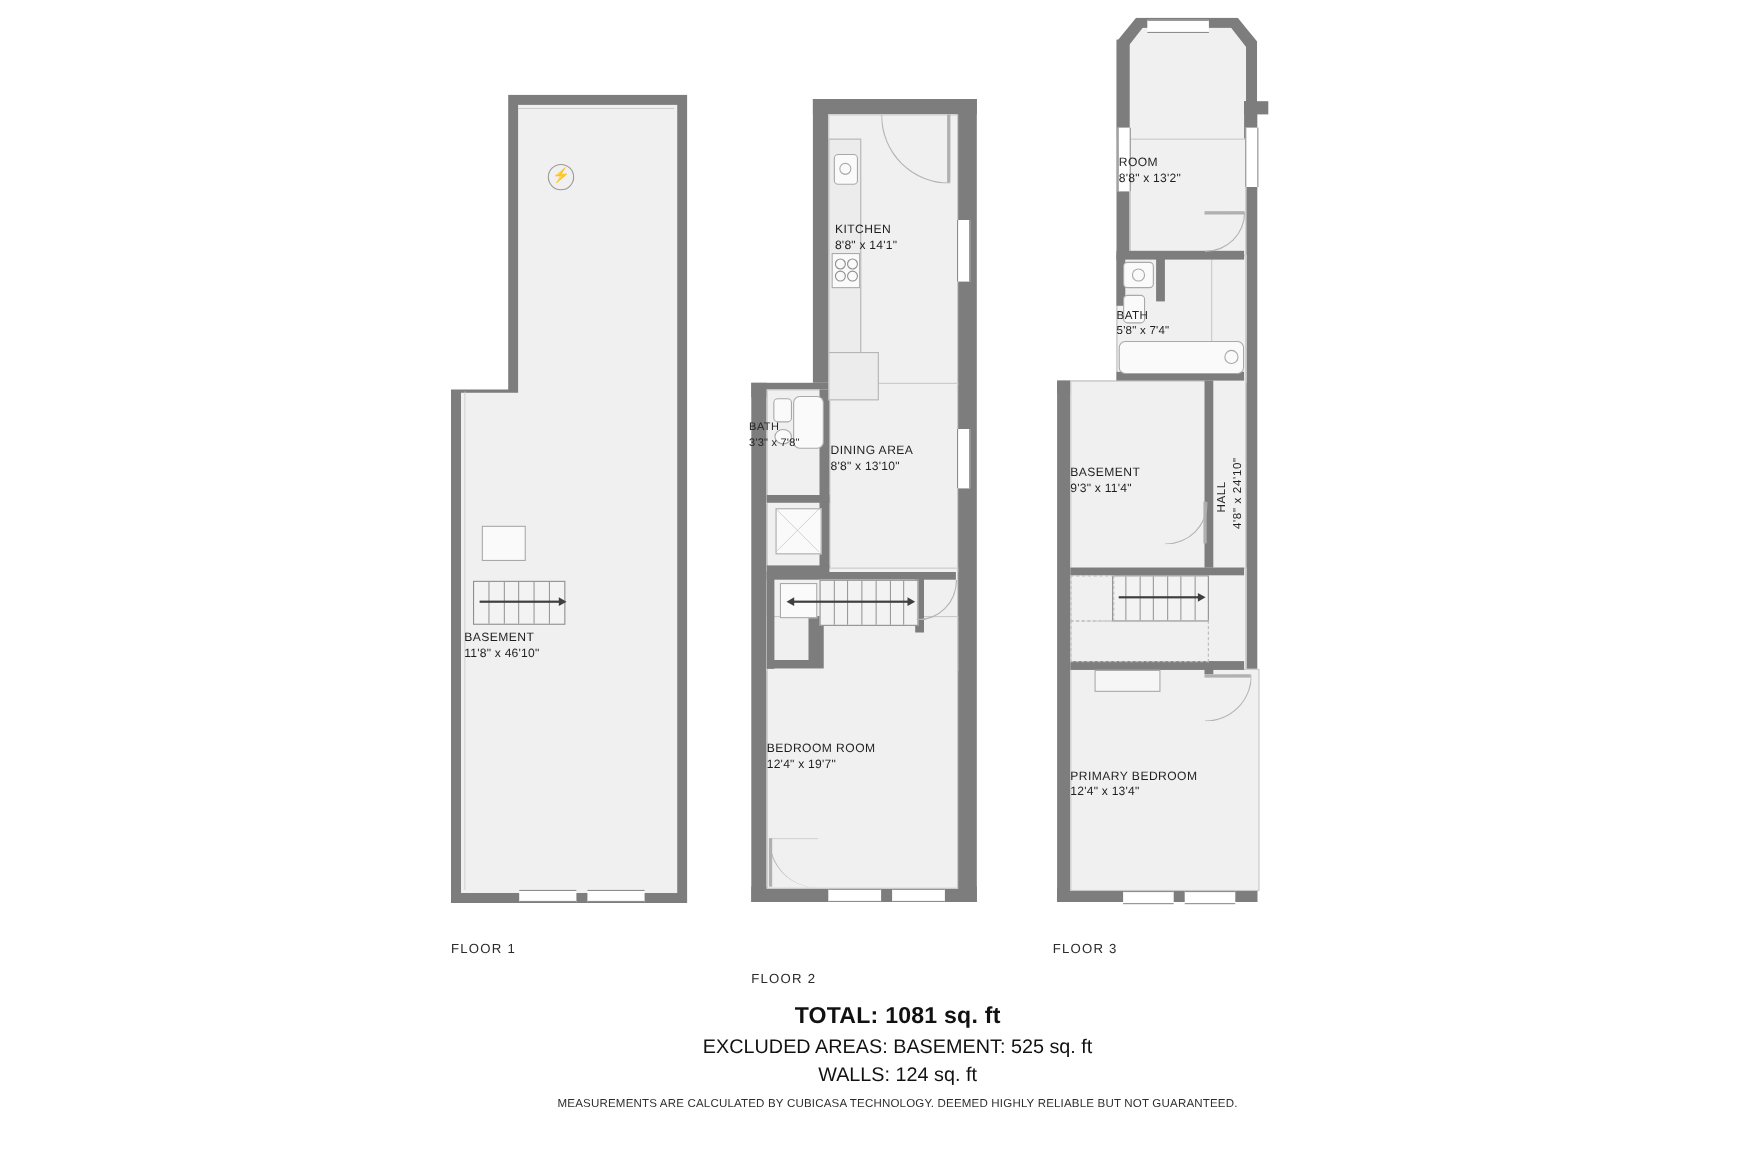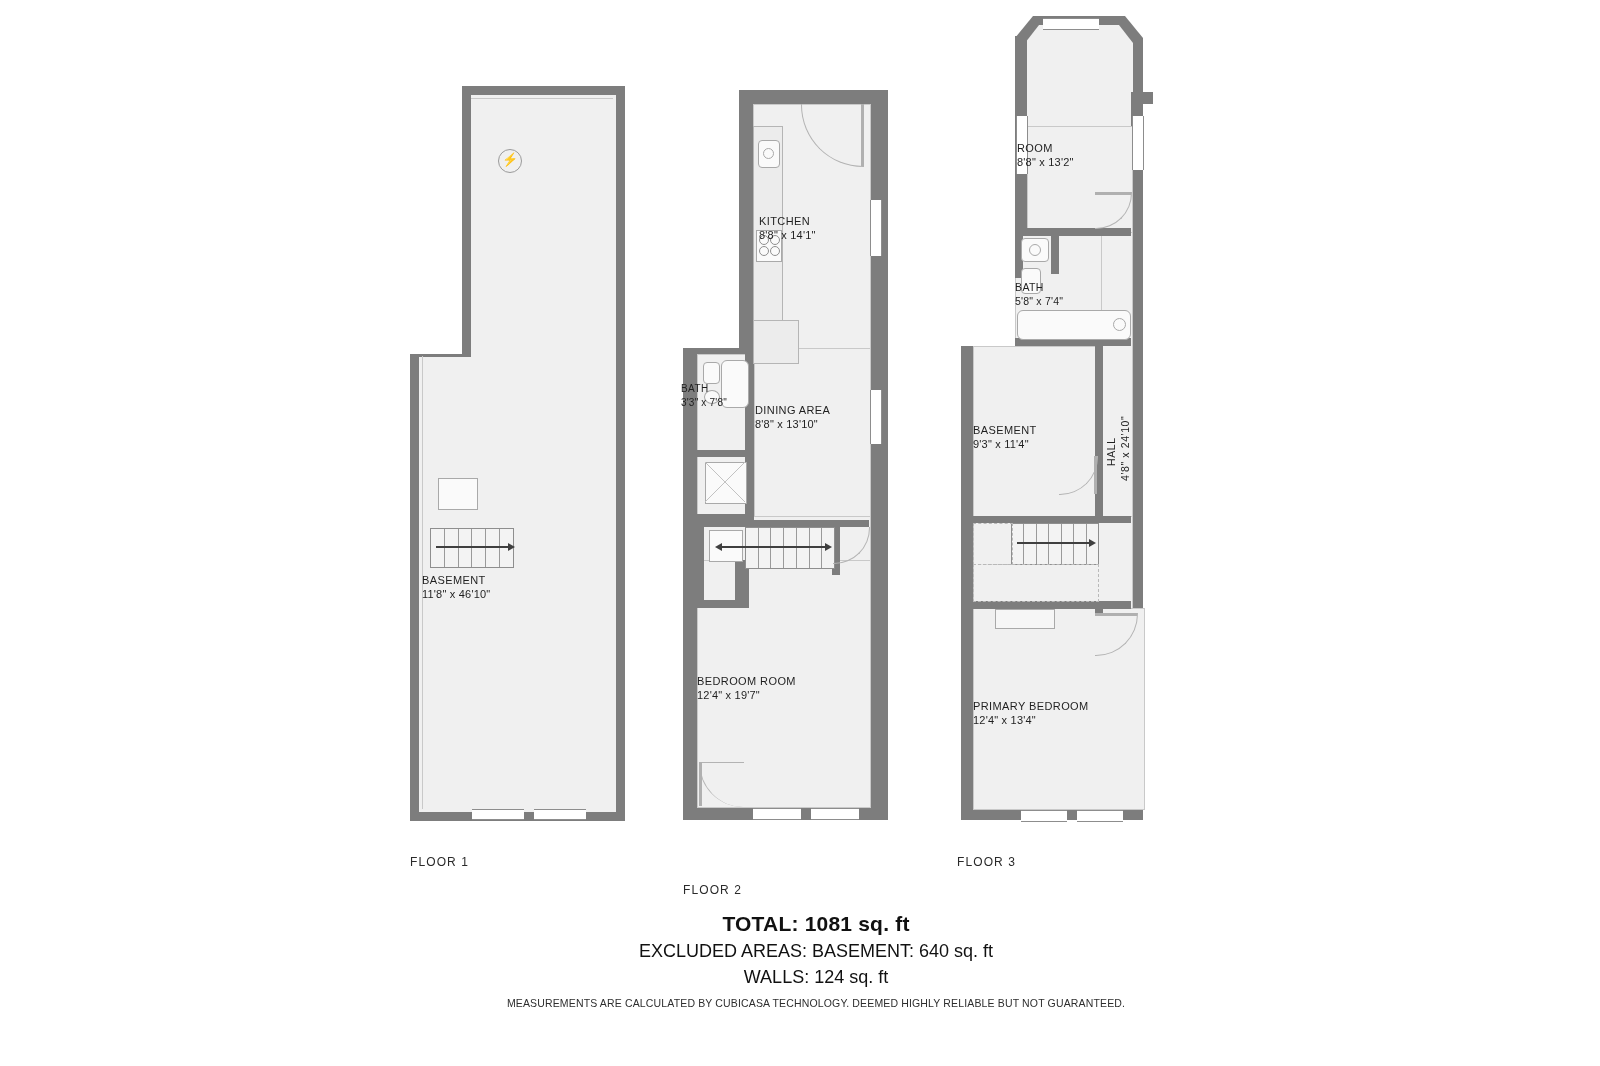--- a/index.html
+++ b/index.html
@@ -313,21 +313,21 @@
     <div class="door-swing" style="left:150px; top:437px; width:36px; height:36px; clip-path: inset(0 0 0 0); border-radius:0 0 36px 0; border-top:none; border-left:none;"></div>
 
     <div class="door-swing" style="left:16px; top:672px; width:44px; height:44px; clip-path: inset(0 0 0 0); border-radius:0 0 0 44px; border-bottom:none; border-right:none;"></div>
     <div class="door-leaf" style="left:16px; top:672px; width:3px; height:44px;"></div>
 
     <div class="window" style="left:70px; top:718px; width:48px; height:10px;"></div>
     <div class="window" style="left:128px; top:718px; width:48px; height:10px;"></div>
     <div class="window vert" style="left:187px; top:300px; width:10px; height:54px;"></div>
     <div class="window vert" style="left:187px; top:110px; width:10px; height:56px;"></div>
 
-    <div class="label" style="left:76px; top:124px; width:110px;">
+    <div class="label" style="left:76px; top:112px; width:110px;">
       <span>KITCHEN</span>
       <span class="dim">8'8" x 14'1"</span>
     </div>
     <div class="label" style="left:-2px; top:292px; width:88px; font-size:10px;">
       <span>BATH</span>
       <span class="dim" style="font-size:10px;">3'3" x 7'8"</span>
     </div>
     <div class="label" style="left:72px; top:313px; width:112px;">
       <span>DINING AREA</span>
       <span class="dim">8'8" x 13'10"</span>
@@ -424,19 +424,19 @@
     <div class="label" style="left:18px; top:683px; width:170px;">
       <span>PRIMARY BEDROOM</span>
       <span class="dim">12'4" x 13'4"</span>
     </div>
   </div>
 
   <div class="floor-caption" style="left:957px; top:855px;">FLOOR 3</div>
 
   <div class="summary" style="top:912px;">
     <div class="total">TOTAL: 1081 sq. ft</div>
-    <div class="line">EXCLUDED AREAS: BASEMENT: 640 sq. ft</div>
+    <div class="line">EXCLUDED AREAS: BASEMENT: 525 sq. ft</div>
     <div class="line">WALLS: 124 sq. ft</div>
     <div class="fine">MEASUREMENTS ARE CALCULATED BY CUBICASA TECHNOLOGY. DEEMED HIGHLY RELIABLE BUT NOT GUARANTEED.</div>
   </div>
 
 
 </div>
 
 </body></html>

